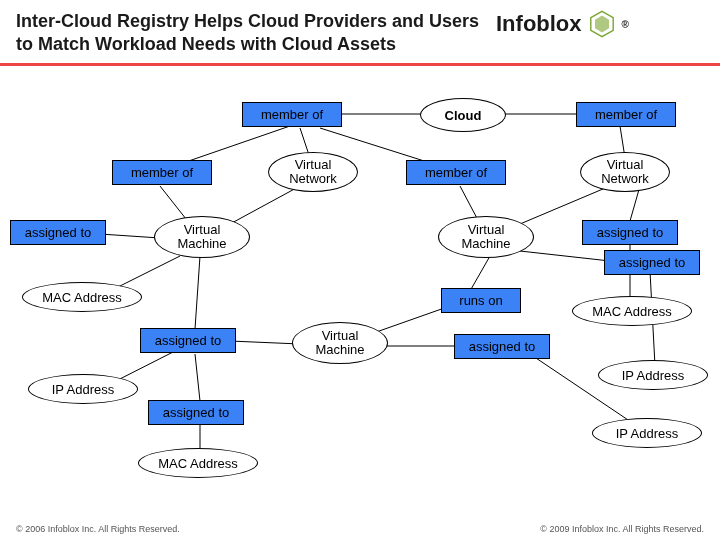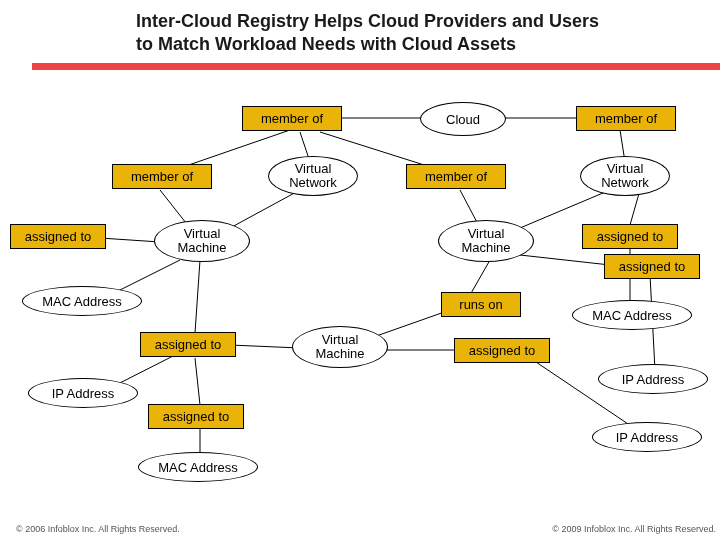--- a/index.html
+++ b/index.html
@@ -7,24 +7,23 @@
     width: 720px;
     height: 540px;
     font-family: Arial, Helvetica, sans-serif;
     background: #fff;
     position: relative;
     overflow: hidden;
   }
   .header {
     padding: 10px 16px 8px 16px;
     display: flex;
-    justify-content: center;
+    justify-content: flex-start;
     align-items: flex-start;
-    border-bottom: 7px solid #ef4444;
-    margin-left: 32px;
+    border-bottom: 3px solid #ef4444;
   }
   .title {
     font-size: 18px;
     font-weight: bold;
     color: #1a1a1a;
     line-height: 1.25;
     max-width: 480px;
   }
   .logo {
     display: flex;
@@ -54,47 +53,55 @@
     border: 1.5px solid #000;
     border-radius: 50%;
     background: #fff;
     display: flex;
     align-items: center;
     justify-content: center;
     padding: 4px 10px;
   }
   .rect {
     border: 1.5px solid #000;
-    background: #eab308;
+    background: #3b82f6;
     padding: 4px 10px;
     display: flex;
     align-items: center;
     justify-content: center;
   }
   svg.lines {
     position: absolute;
     left: 0; top: 0;
     width: 720px;
     height: 440px;
     pointer-events: none;
   }
   .footer {
     position: absolute;
     bottom: 6px;
     font-size: 9px;
     color: #555;
   }
   .footer.left { left: 16px; }
-  .footer.right { right: 4px; }
+  .footer.right { right: 16px; }
 </style>
 </head>
 <body>
 
 <div class="header">
   <div class="title">Inter-Cloud Registry Helps Cloud Providers and Users to Match Workload Needs with Cloud Assets</div>
+  <div class="logo">
+    <span>Infoblox</span>
+    <svg class="logo-mark" viewBox="0 0 40 40">
+      <polygon points="20,2 36,11 36,29 20,38 4,29 4,11" fill="none" stroke="#7aa52e" stroke-width="2"></polygon>
+      <polygon points="20,8 30,14 30,26 20,32 10,26 10,14" fill="#7aa52e" opacity="0.6"></polygon>
+    </svg>
+    <span style="font-size:10px;vertical-align:top">®</span>
+  </div>
 </div>
 
 <div class="canvas">
 
   <svg class="lines">
 
     <line x1="340" y1="48" x2="430" y2="48" stroke="#000" stroke-width="1"></line>
 
     <line x1="500" y1="48" x2="580" y2="48" stroke="#000" stroke-width="1"></line>
 
@@ -139,21 +146,21 @@
     <line x1="175" y1="285" x2="110" y2="318" stroke="#000" stroke-width="1"></line>
 
     <line x1="195" y1="288" x2="200" y2="335" stroke="#000" stroke-width="1"></line>
 
     <line x1="530" y1="288" x2="640" y2="362" stroke="#000" stroke-width="1"></line>
 
     <line x1="200" y1="355" x2="200" y2="388" stroke="#000" stroke-width="1"></line>
   </svg>
 
   <div class="node rect" style="left:242px;top:36px;width:100px">member of</div>
-  <div class="node ellipse" style="left:420px;top:32px;width:86px;height:34px;font-weight:normal">Cloud</div>
+  <div class="node ellipse" style="left:420px;top:32px;width:86px;height:34px;font-weight:bold">Cloud</div>
   <div class="node rect" style="left:576px;top:36px;width:100px">member of</div>
 
   <div class="node rect" style="left:112px;top:94px;width:100px">member of</div>
   <div class="node ellipse" style="left:268px;top:86px;width:90px;height:40px;white-space:normal;line-height:1.1">Virtual Network</div>
   <div class="node rect" style="left:406px;top:94px;width:100px">member of</div>
   <div class="node ellipse" style="left:580px;top:86px;width:90px;height:40px;white-space:normal;line-height:1.1">Virtual Network</div>
 
   <div class="node rect" style="left:10px;top:154px;width:96px">assigned to</div>
   <div class="node ellipse" style="left:154px;top:150px;width:96px;height:42px;white-space:normal;line-height:1.1">Virtual Machine</div>
   <div class="node ellipse" style="left:438px;top:150px;width:96px;height:42px;white-space:normal;line-height:1.1">Virtual Machine</div>

